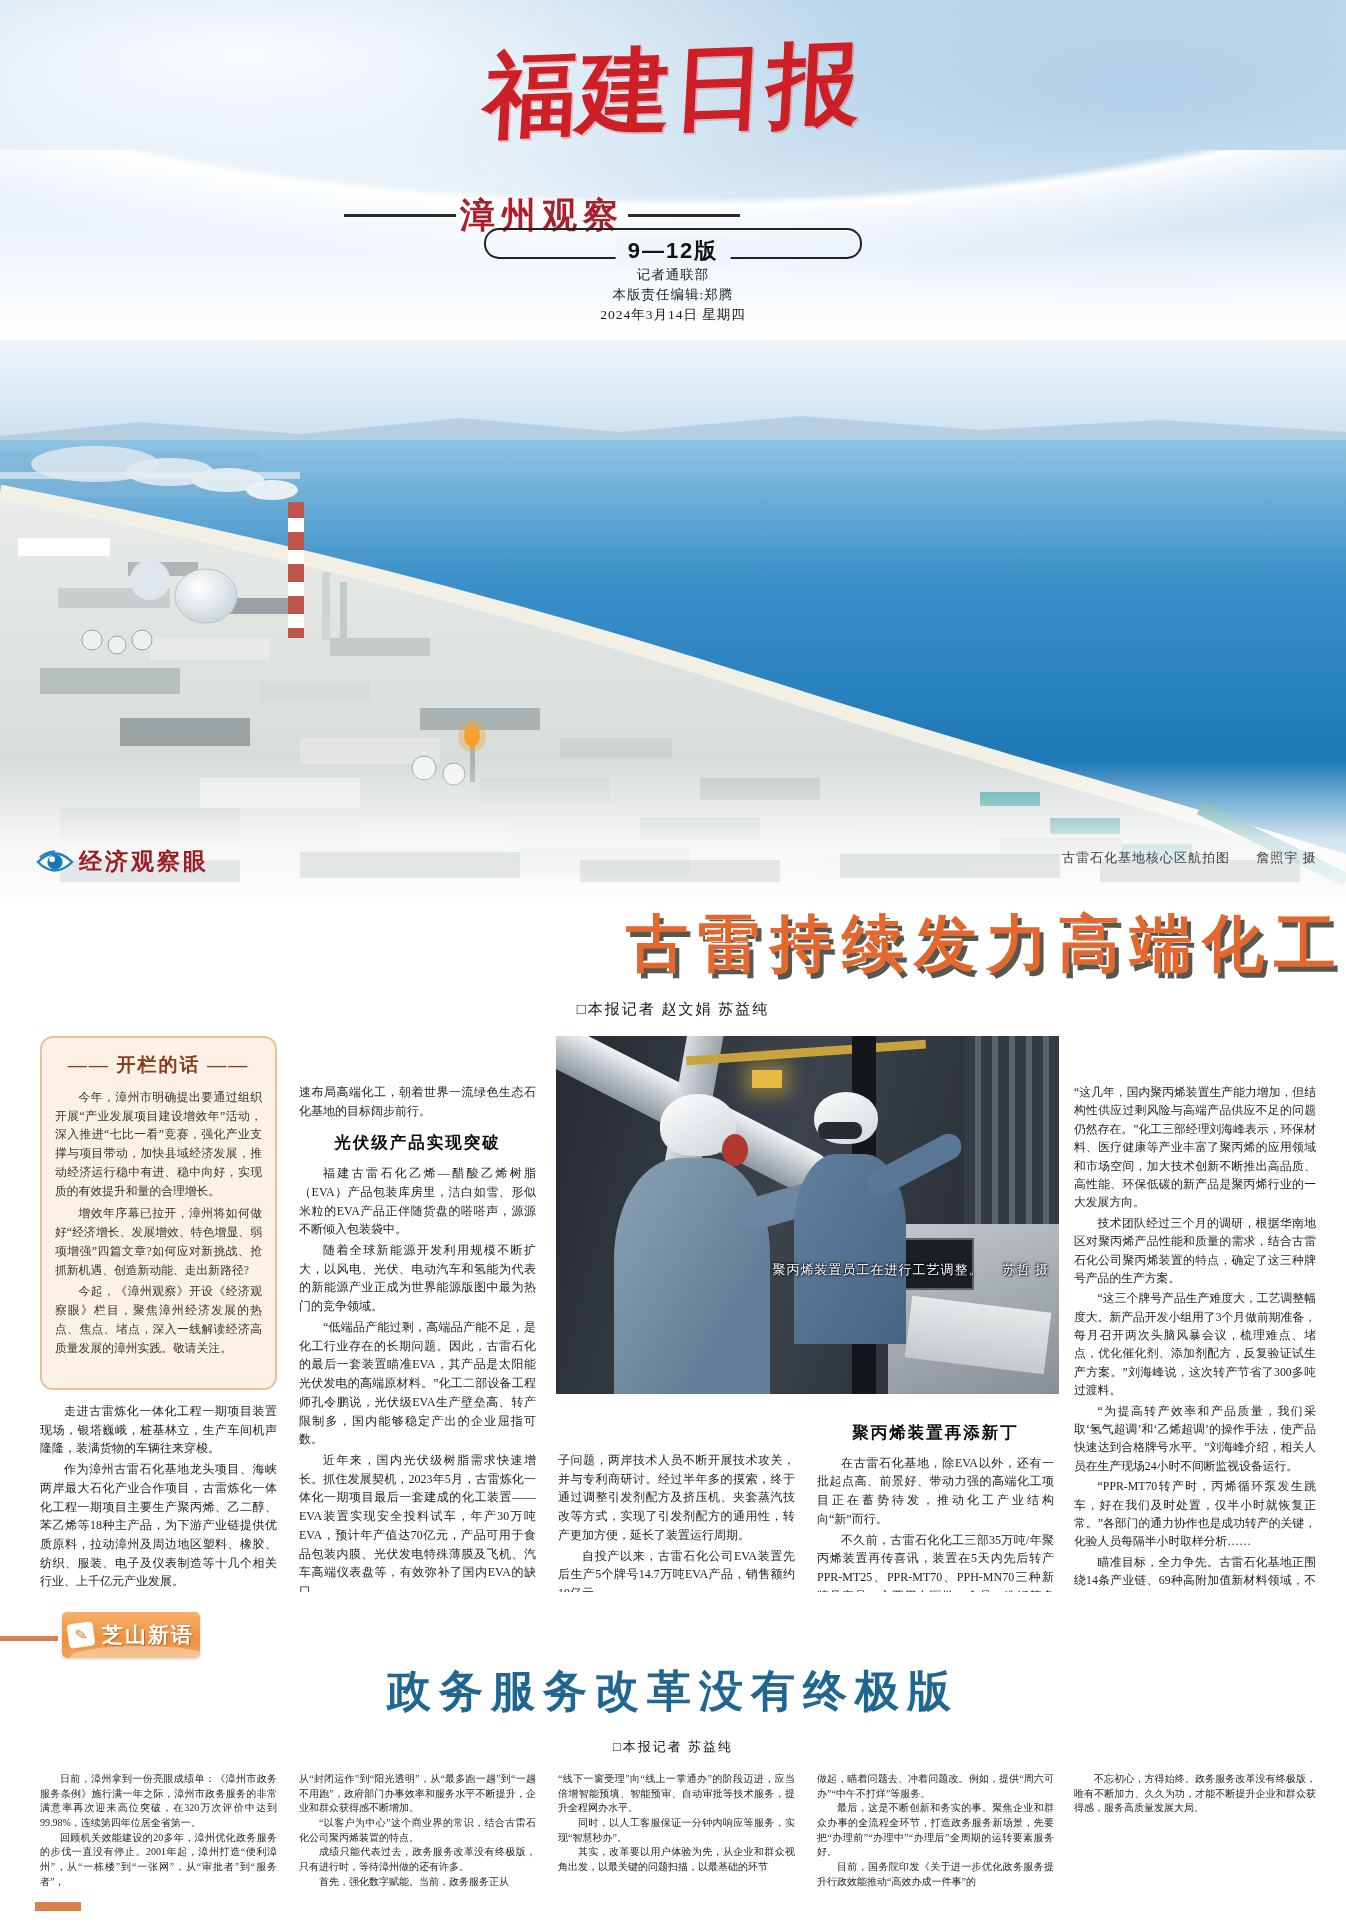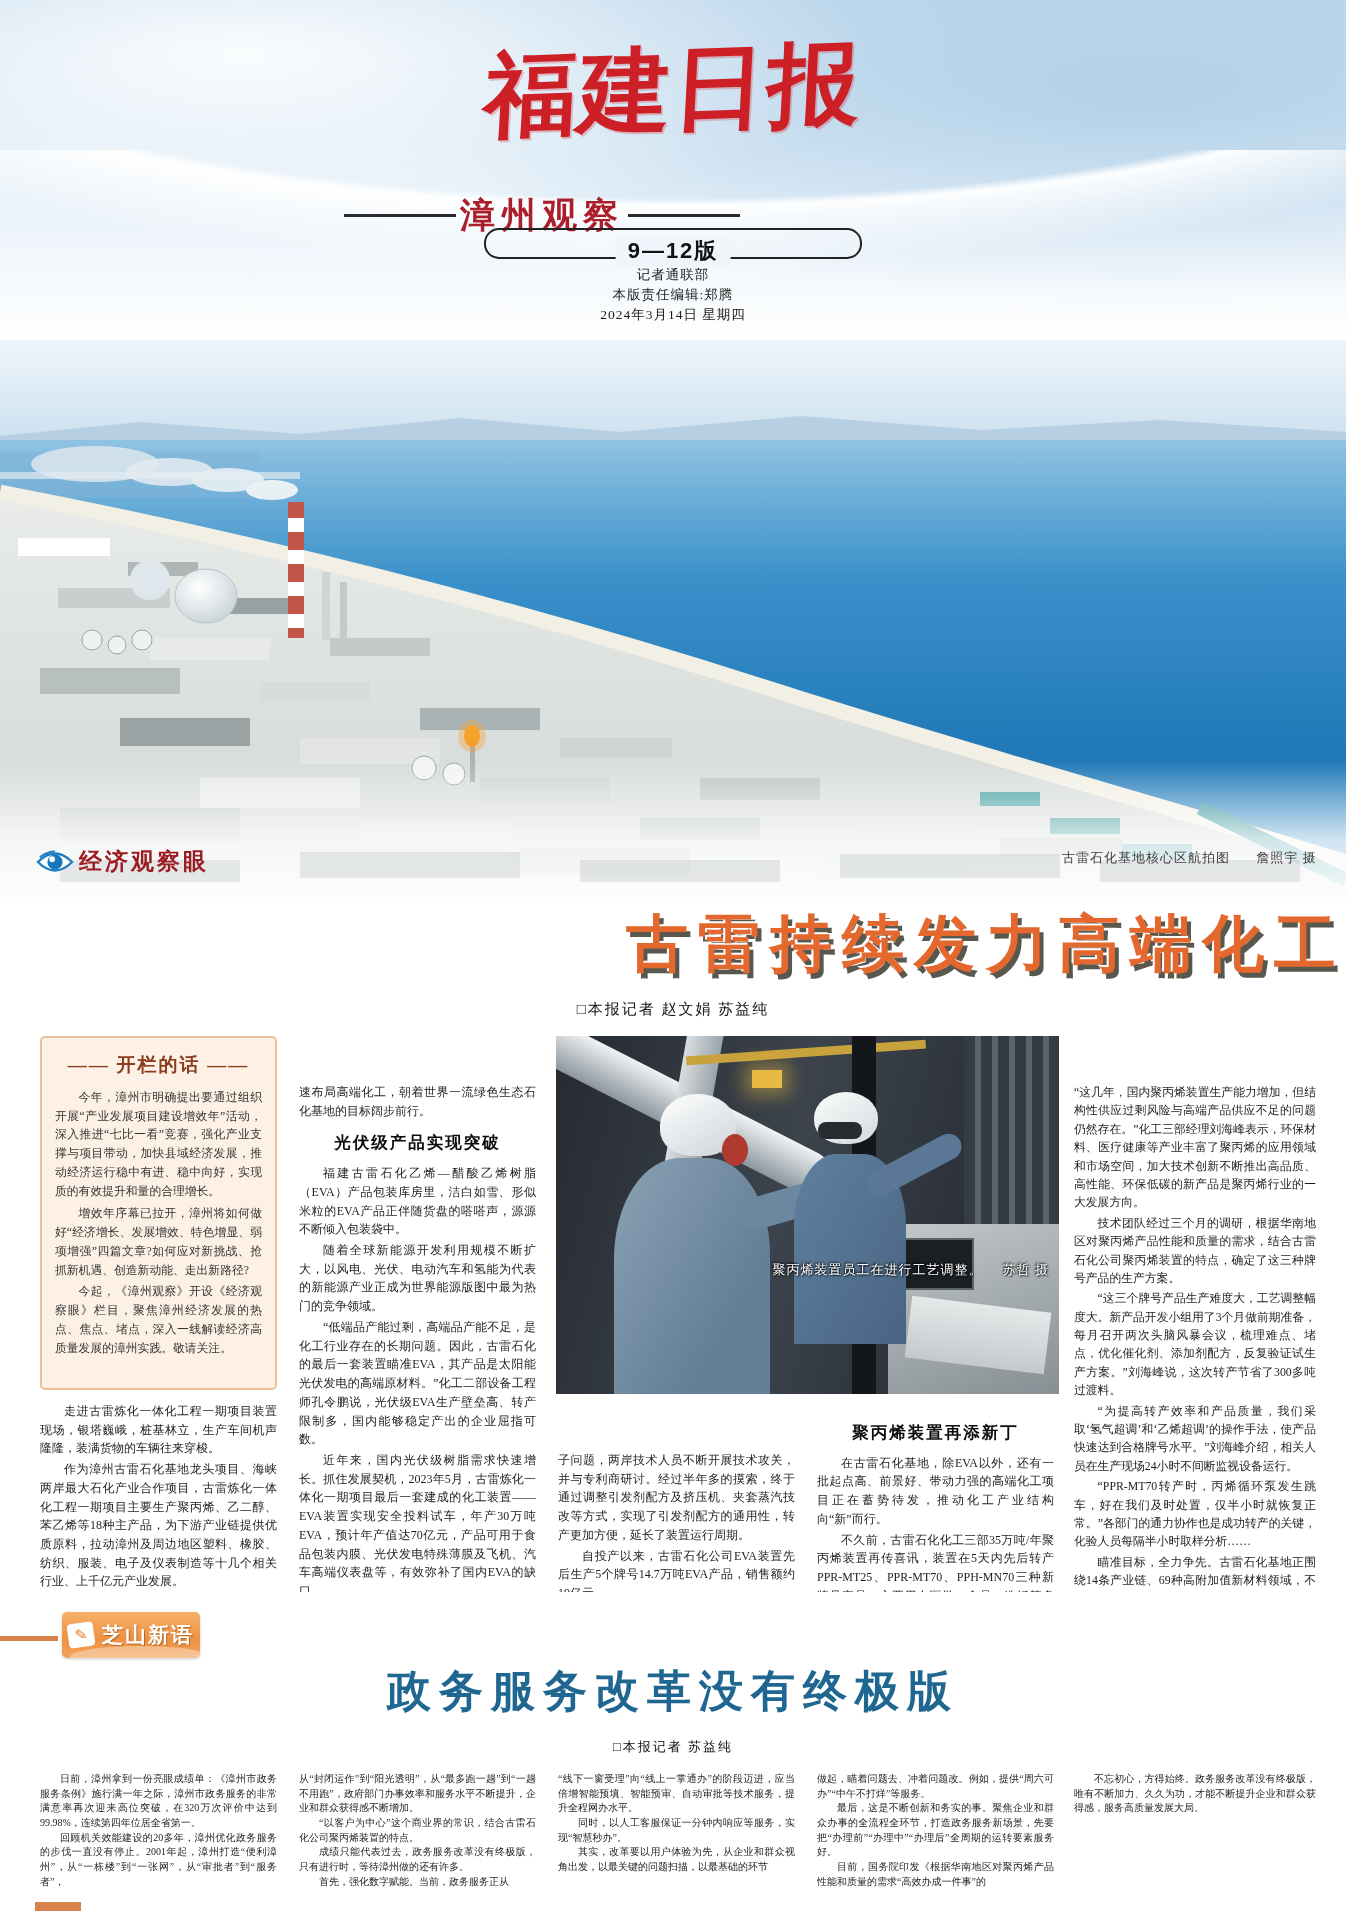--- a/index.html
+++ b/index.html
@@ -43,21 +43,21 @@
   .col{position:absolute;top:1036px;height:556px;overflow:hidden;font-size:12px;line-height:1.56;
        color:#1d1d1d;text-align:justify;}
   .col p{margin:0 0 2px 0;text-indent:2em;}
   .col p.noind{text-indent:0;margin-top:47px;}
   .c1{left:40px;width:237px;}
   .c2{left:299px;width:237px;}
   .c3{left:558px;width:237px;top:1404px;height:188px;}
   .c4{left:817px;width:237px;top:1410px;height:182px;}
   .c5{left:1074px;width:242px;font-size:11.8px;}
   .openbox{box-sizing:border-box;width:237px;height:354px;overflow:hidden;background:#fcf1e4;
-      border:2px solid #eac196;border-radius:5px;padding:10px 13px;margin-bottom:12px;}
+      border:2px solid #eac196;border-radius:13px;padding:10px 13px;margin-bottom:12px;}
   .openbox .title{text-align:center;font-size:19px;font-weight:bold;color:#8a3c1e;letter-spacing:2px;margin:2px 0 8px 0;}
   .openbox p{margin:0 0 3px 0;text-indent:2em;font-size:11.8px;line-height:1.6;color:#333;}
   .subhead{font-family:"Liberation Sans",sans-serif;font-weight:bold;font-size:16.5px;color:#0c0c0c;
       text-align:center;text-indent:0 !important;margin:10px 0 8px 0 !important;letter-spacing:2px;}
   
   .wphoto{position:absolute;left:556px;top:1036px;width:503px;height:358px;overflow:hidden;
       background:linear-gradient(105deg,#262b31 0%,#3c434c 45%,#20242b 100%);}
   .wp-pipe1{position:absolute;left:-40px;top:50px;width:330px;height:44px;border-radius:22px;
       background:linear-gradient(180deg,#f1f3f4,#a9b2b8 70%,#8d969c);transform:rotate(27deg);}
   .wp-pipe2{position:absolute;left:118px;top:-30px;width:36px;height:210px;background:linear-gradient(90deg,#d9dee1,#9aa3a9);transform:rotate(10deg);}
@@ -336,20 +336,20 @@
     <p>首先，强化数字赋能。当前，政务服务正从</p>
   </div>
   <div class="bcol b3">
     <p class="noind">“线下一窗受理”向“线上一掌通办”的阶段迈进，应当倍增智能预填、智能预审、自动审批等技术服务，提升全程网办水平。</p>
     <p>同时，以人工客服保证一分钟内响应等服务，实现“智慧秒办”。</p>
     <p>其实，改革要以用户体验为先，从企业和群众视角出发，以最关键的问题扫描，以最基础的环节</p>
   </div>
   <div class="bcol b4">
     <p class="noind">做起，瞄着问题去、冲着问题改。例如，提供“周六可办”“中午不打烊”等服务。</p>
     <p>最后，这是不断创新和务实的事。聚焦企业和群众办事的全流程全环节，打造政务服务新场景，先要把“办理前”“办理中”“办理后”全周期的运转要素服务好。</p>
-    <p>目前，国务院印发《根据华南地区对聚丙烯产品性能和质量的需求“高效办成一件事”的</p>
+    <p>目前，国务院印发《关于进一步优化政务服务提升行政效能推动“高效办成一件事”的</p>
   </div>
   <div class="bcol b5">
     <p>不忘初心，方得始终。政务服务改革没有终极版，唯有不断加力、久久为功，才能不断提升企业和群众获得感，服务高质量发展大局。</p>
   </div>
 
   <div class="orange-bar"></div>
 </div>
 
 </body></html>

